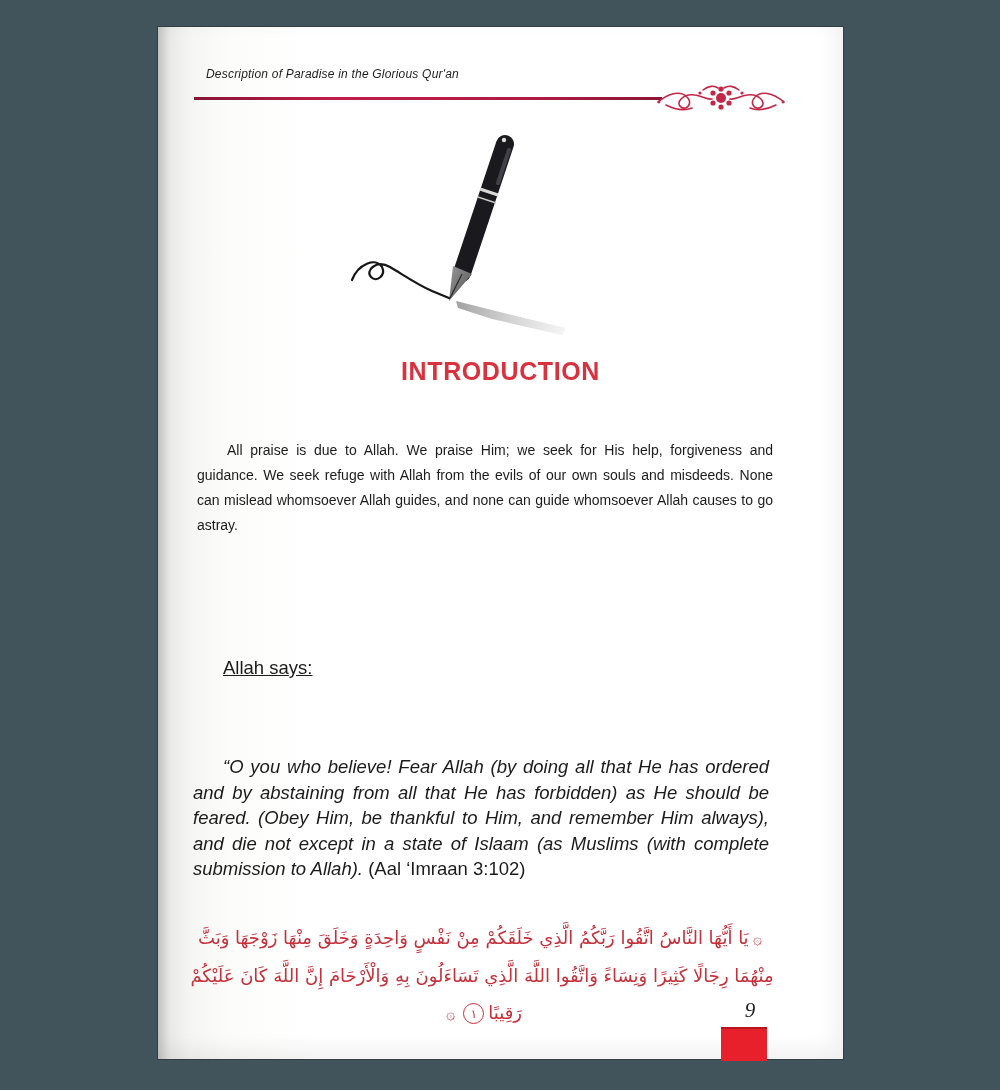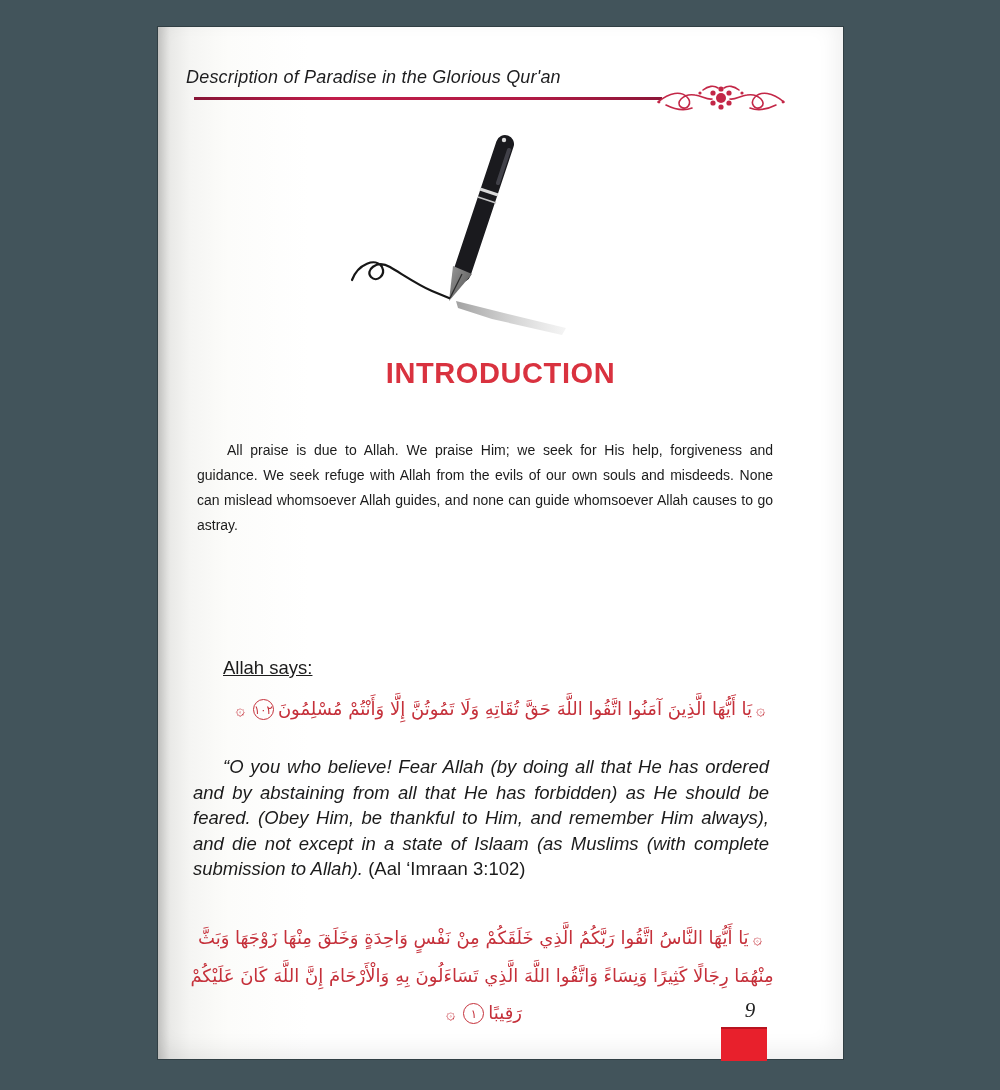--- a/index.html
+++ b/index.html
@@ -7,32 +7,32 @@
     width:1000px;height:1090px;position:relative;overflow:hidden;
     background:#42545b;
     font-family:"Liberation Sans",sans-serif;
   }
   .book-page{
     position:absolute;left:158px;top:27px;width:685px;height:1032px;
     background:linear-gradient(to right,#c6c6c4 0,#e9e9e7 12px,#f5f5f3 32px,#fcfcfa 70px,#ffffff 150px);
     box-shadow:inset -5px -8px 22px rgba(0,0,0,0.07), 0 0 0 1px rgba(0,0,0,0.25);
   }
   .running-title{
-    position:absolute;left:28px;top:40px;
-    font-style:italic;font-size:18px;color:#1d1d1f;letter-spacing:0.2px;white-space:nowrap;
+    position:absolute;left:48px;top:40px;
+    font-style:italic;font-size:12px;color:#1d1d1f;letter-spacing:0.2px;white-space:nowrap;
   }
   .header-rule{
     position:absolute;left:36px;top:70px;width:468px;height:2.5px;
     background:linear-gradient(to right,#871536,#c11d4a 30%,#b01a44 72%,#8c1638);
   }
   .flourish{position:absolute;left:498px;top:54px;}
   .pen-illo{position:absolute;left:188px;top:100px;}
   .chapter-heading{
     position:absolute;left:0;top:330px;width:100%;margin:0;text-align:center;
-    font-size:29px;font-weight:bold;color:#d9323f;letter-spacing:0.6px;
+    font-size:25px;font-weight:bold;color:#d9323f;letter-spacing:0.6px;
   }
   .para{
     position:absolute;left:35px;width:576px;margin:4px;
     font-size:14px;line-height:25px;color:#1b1b1b;
     text-align:justify;text-indent:30px;
   }
   .para-1{top:407px;}
   .para-2{top:547px;}
   .lead-in{
     position:absolute;left:65px;top:630px;margin:0;
@@ -122,23 +122,20 @@
     <path d="M6,153 C12,137 30,130 36,140 C40,148 31,156 25,150 C19,144 30,132 44,140 C56,147 72,158 86,164 L103,171" stroke="#161616" stroke-width="2.2" fill="none" stroke-linecap="round"></path>
   </svg>
 
   <h1 class="chapter-heading">INTRODUCTION</h1>
 
   <p class="para para-1">All praise is due to Allah. We praise Him; we seek for His help, forgiveness and guidance. We seek refuge with Allah from the evils of our own souls and misdeeds. None can mislead whomsoever Allah guides, and none can guide whomsoever Allah causes to go astray.</p>
 
 
   <p class="lead-in">Allah says:</p>
 
-  <div class="ayah verse-1" dir="rtl">
-    <span class="orn">۞</span><span>يَا أَيُّهَا الَّذِينَ آمَنُوا اتَّقُوا اللَّهَ حَقَّ تُقَاتِهِ وَلَا تَمُوتُنَّ إِلَّا وَأَنْتُمْ مُسْلِمُونَ</span><span class="num">١٠٢</span><span class="orn">۞</span>
-  </div>
 
   <p class="translation"><em>“O you who believe! Fear Allah (by doing all that He has ordered and by abstaining from all that He has forbidden) as He should be feared. (Obey Him, be thankful to Him, and remember Him always), and die not except in a state of Islaam (as Muslims (with complete submission to Allah). </em><span class="ref">(Aal ‘Imraan 3:102)</span></p>
 
   <div class="ayah verse-2" dir="rtl">
     <span class="orn">۞</span><span>يَا أَيُّهَا النَّاسُ اتَّقُوا رَبَّكُمُ الَّذِي خَلَقَكُمْ مِنْ نَفْسٍ وَاحِدَةٍ وَخَلَقَ مِنْهَا زَوْجَهَا وَبَثَّ مِنْهُمَا رِجَالًا كَثِيرًا وَنِسَاءً وَاتَّقُوا اللَّهَ الَّذِي تَسَاءَلُونَ بِهِ وَالْأَرْحَامَ إِنَّ اللَّهَ كَانَ عَلَيْكُمْ رَقِيبًا</span><span class="num">١</span><span class="orn">۞</span>
   </div>
 
   <div class="page-number">9</div>
 
   <div class="corner-block"></div>

